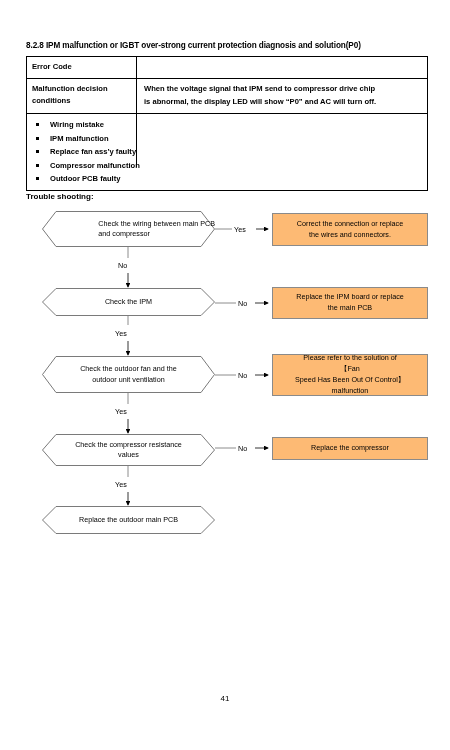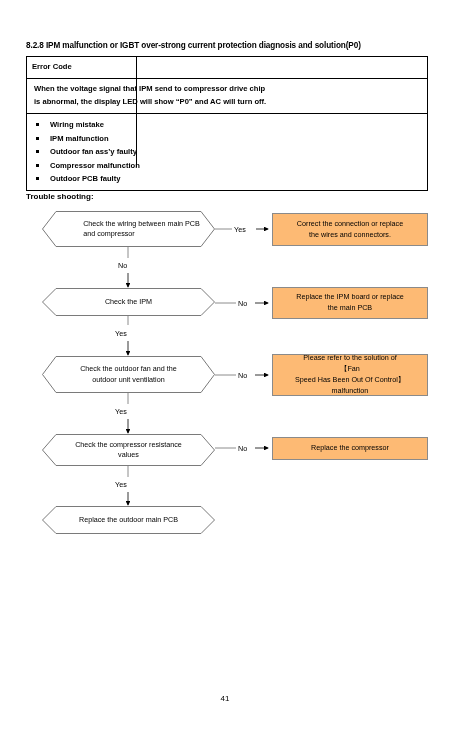--- a/index.html
+++ b/index.html
@@ -135,21 +135,21 @@
     position: absolute;
     left: 0; top: 0;
     width: 100%;
     height: 100%;
     display: flex;
     align-items: center;
     box-sizing: border-box;
     font-size: 7.2px;
     line-height: 10.5px;
   }
-  .hex-text.left   { justify-content: center; padding-left: 26px; text-align: left; }
+  .hex-text.left   { justify-content: flex-end; padding-left: 26px; text-align: left; }
   .hex-text.center { justify-content: center; text-align: center; }
 
   
   .rect {
     position: absolute;
     box-sizing: border-box;
     border: 1px solid #8a8a8a;
     background: #fdba74;
     display: flex;
     align-items: center;
@@ -185,32 +185,36 @@
 
   <div class="heading">8.2.8 IPM malfunction or IGBT over-strong current protection diagnosis and solution(P0)</div>
 
   <div class="table">
 
     <div class="trow row-error">
       <div class="tcell-label">Error Code</div>
     </div>
 
     <div class="trow row-cond">
+      <div class="tcell-label">
+        <div>Malfunction decision</div>
+        <div>conditions</div>
+      </div>
       <div class="tcell-value">
         <div>When the voltage signal that IPM send to compressor drive chip</div>
         <div>is abnormal, the display LED will show “P0” and AC will turn off.</div>
       </div>
     </div>
 
     <div class="trow row-causes last">
       <div class="tcell-value">
         <ul class="causes-list">
           <li><span class="bullet"></span><span>Wiring mistake</span></li>
           <li><span class="bullet"></span><span>IPM malfunction</span></li>
-          <li><span class="bullet"></span><span>Outdoor fan ass’y faulty</span></li>
+          <li><span class="bullet"></span><span>Replace fan ass’y faulty</span></li>
           <li><span class="bullet"></span><span>Compressor malfunction</span></li>
           <li><span class="bullet"></span><span>Outdoor PCB faulty</span></li>
         </ul>
       </div>
     </div>
 
   </div>
 
   <div class="ts-label">Trouble shooting:</div>
 

